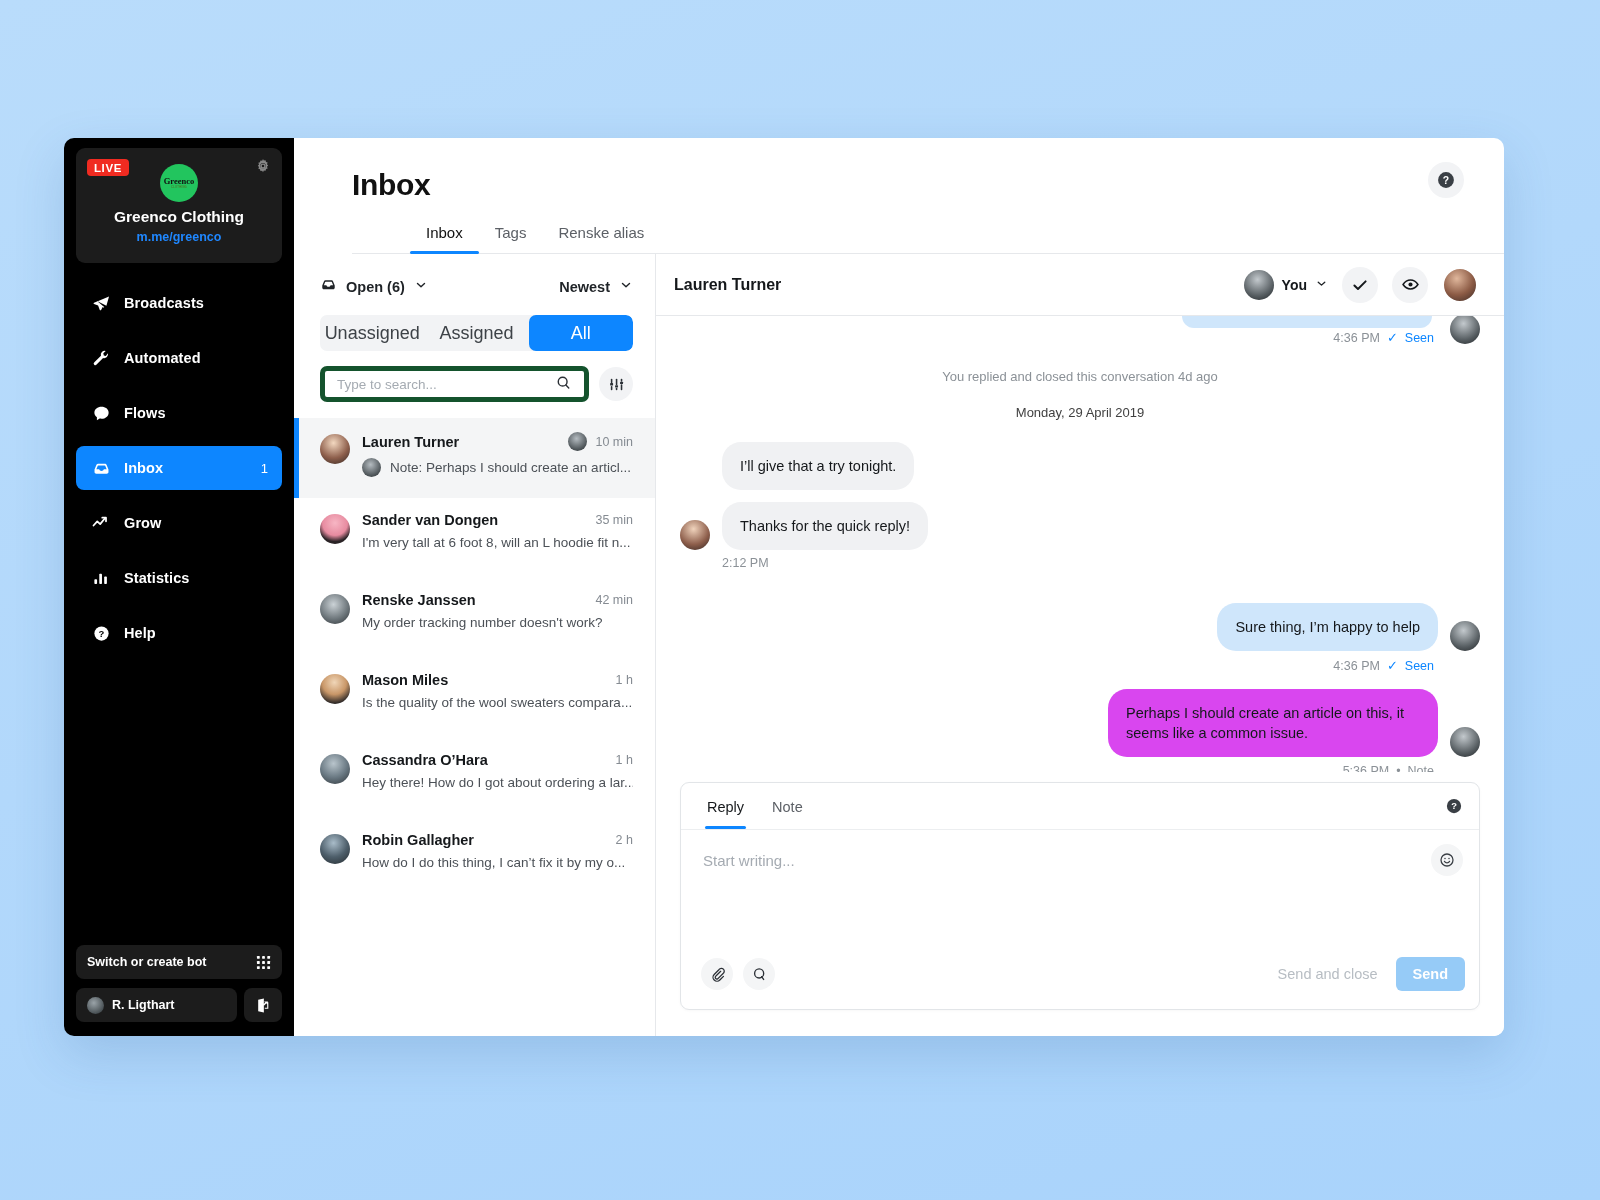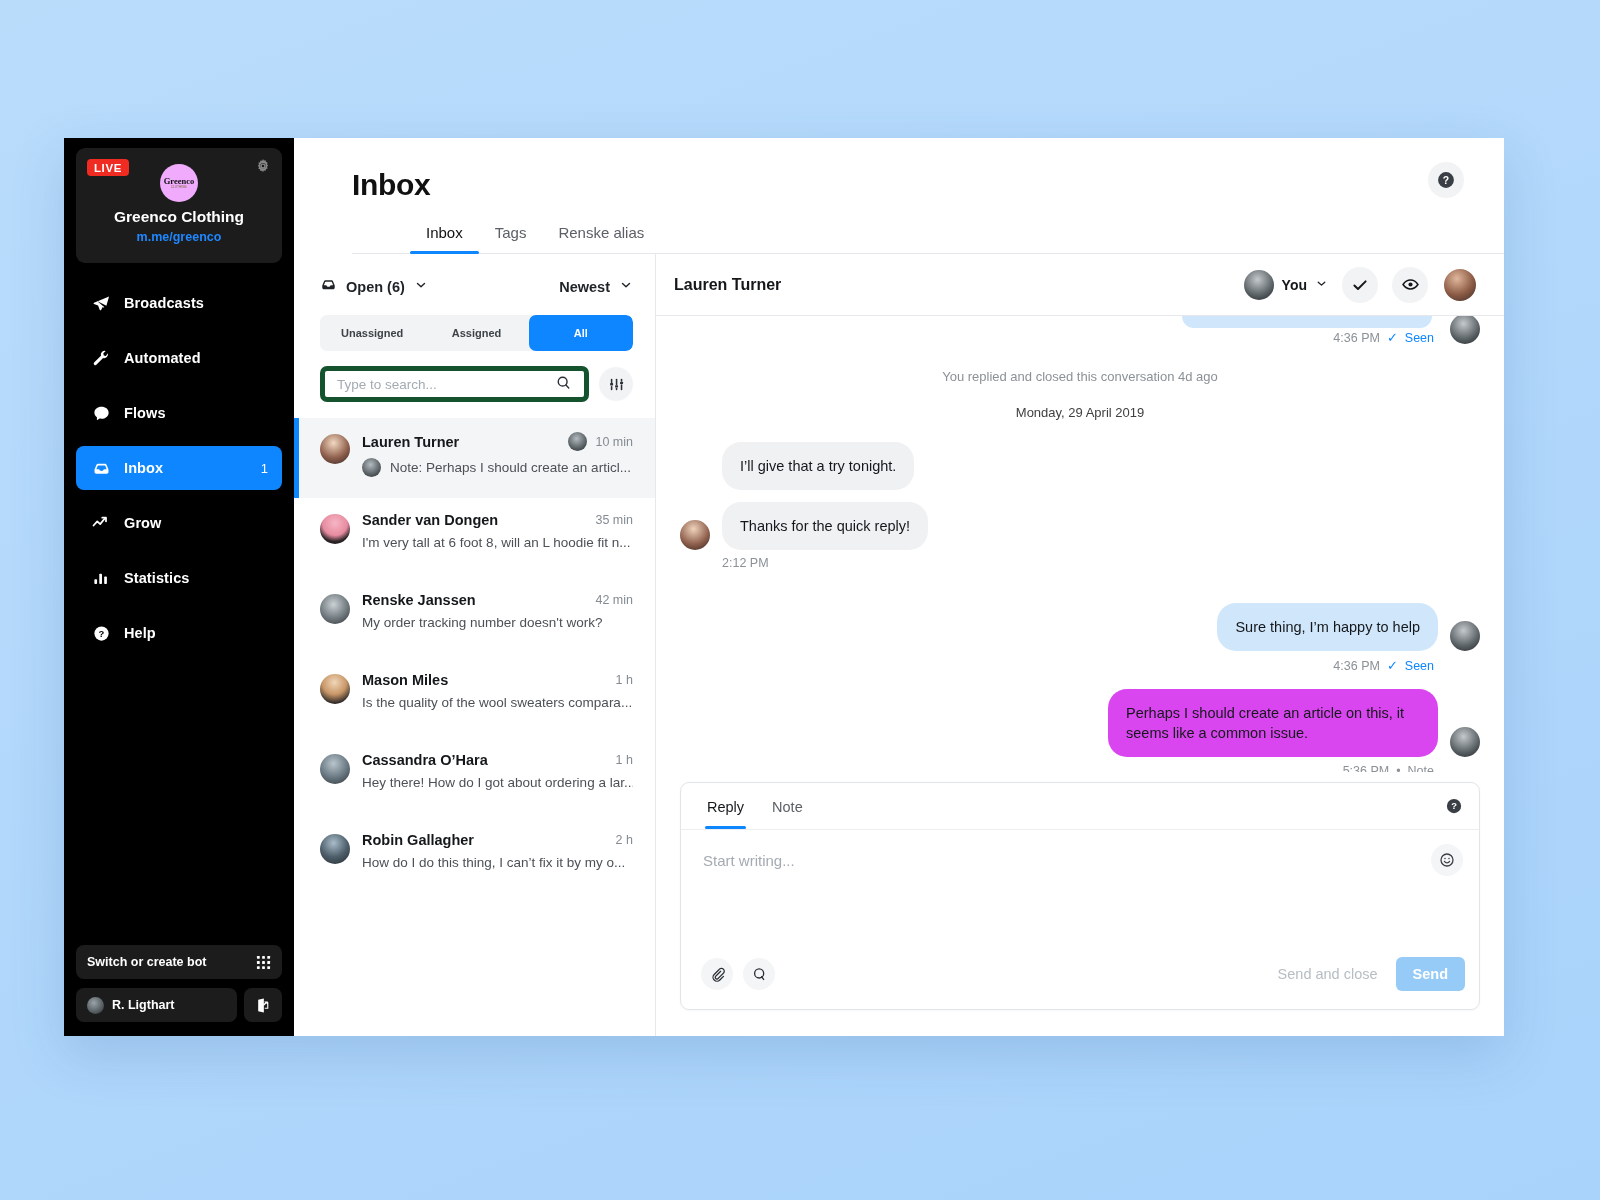--- a/index.html
+++ b/index.html
@@ -9,21 +9,21 @@
     font-family: "Liberation Sans", sans-serif;
     -webkit-font-smoothing: antialiased;
     overflow: hidden;
   }
 
   .app {
     position: absolute;
     left: 64px; top: 138px;
     width: 1440px; height: 898px;
     display: flex;
-    border-radius: 0;
+    border-radius: 10px;
     box-shadow: 0 18px 50px rgba(40,90,150,.18);
     overflow: hidden;
   }
 
   
   .sidebar {
     width: 230px; flex: 0 0 230px;
     background: #000;
     display: flex; flex-direction: column;
     padding: 10px 12px 14px 12px;
@@ -46,21 +46,21 @@
     border-radius: 4px;
   }
   .gear-btn {
     position: absolute; right: 10px; top: 9px;
     width: 18px; height: 18px;
     opacity: .62;
     cursor: pointer;
   }
   .logo-circle {
     width: 38px; height: 38px; border-radius: 50%;
-    background: #f0abfc;
+    background: #22c55e;
     margin: 8px auto 6px auto;
     display: flex; align-items: center; justify-content: center;
     flex-direction: column;
     line-height: 1;
   }
   .logo-circle .ln1 { font-size: 8.5px; font-weight: bold; color: #111; font-family: "Liberation Serif", serif; }
   .logo-circle .ln2 { font-size: 2.6px; color: #5a5a12; margin-top: 1.5px; letter-spacing: .3px;}
   .brand-name { color: #fff; font-size: 15.5px; font-weight: bold; margin-top: 1px; }
   .brand-link { color: #1f87ff; font-size: 12.5px; font-weight: bold; margin-top: 4px; }
 
@@ -156,21 +156,21 @@
 
   .segmented {
     margin: 18px 22px 0 26px;
     background: #f2f3f5;
     border-radius: 7px;
     display: flex; height: 36px;
     overflow: hidden;
   }
   .seg {
     flex: 1; display: flex; align-items: center; justify-content: center;
-    font-size: 11px; font-weight: bold; color: #3d4247; cursor: pointer;
+    font-size: 18px; font-weight: normal; color: #3d4247; cursor: pointer;
   }
   .seg.active { background: #0d86ff; color: #fff; border-radius: 7px; }
 
   .searchrow { display: flex; align-items: center; gap: 10px; padding: 15px 22px 0 26px; }
   .searchbox {
     flex: 1; height: 36px; border: 5px solid #14532d; border-radius: 7px;
     display: flex; align-items: center; padding: 0 12px;
   }
   .searchbox input {
     flex: 1; border: 0; outline: none;

